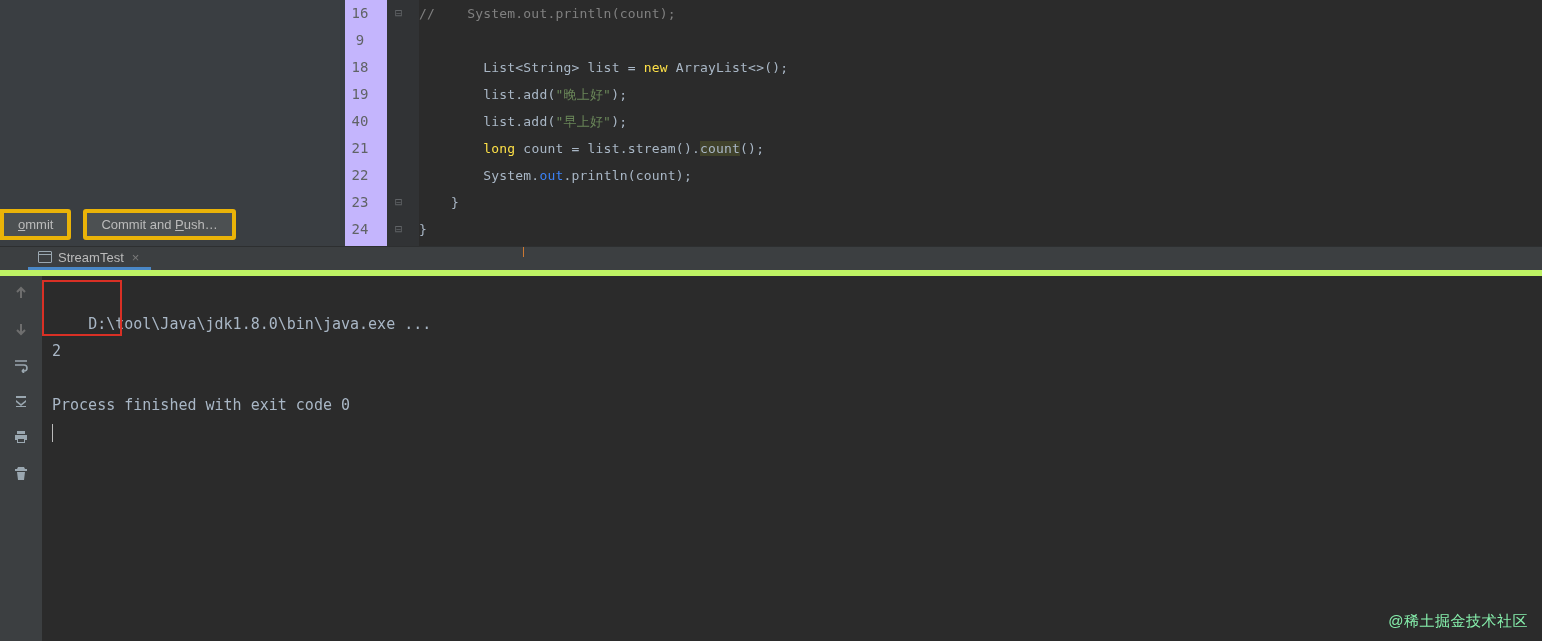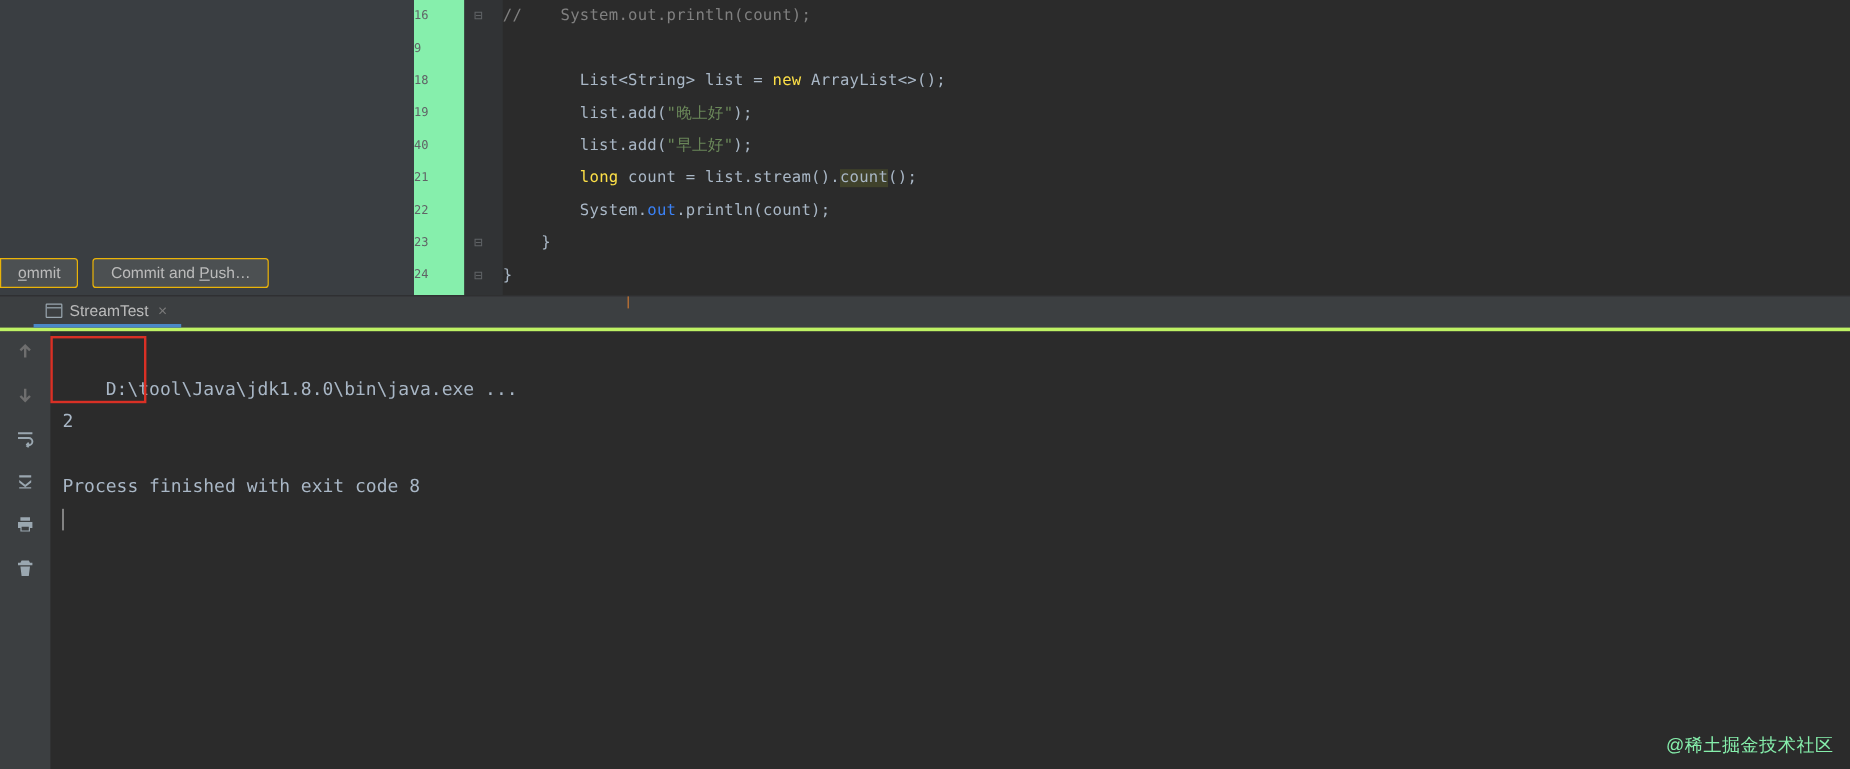--- a/index.html
+++ b/index.html
@@ -24,25 +24,25 @@
     background: #3a3e42;
     position: relative;
   }
   .editor-area {
     flex: 1;
     display: flex;
     background: #2b2b2b;
   }
   .line-numbers {
     width: 42px;
-    background: #86efac;
+    background: #c4b5fd;
     color: #606366;
-    text-align: left;
+    text-align: center;
     padding-top: 0;
-    font-size: 10px;
+    font-size: 14px;
     line-height: 27px;
     user-select: none;
   }
   .line-numbers div { padding-right: 12px; }
   .fold-col {
     width: 32px;
     background: #313335;
     color: #606366;
     font-size: 12px;
     line-height: 27px;
@@ -63,37 +63,37 @@
   
   .commit-bar {
     position: absolute;
     left: 0;
     bottom: 6px;
     display: flex;
     gap: 12px;
   }
   .btn {
     background: #4c5052;
-    border: 1px solid #eab308;
+    border: 4px solid #eab308;
     color: #bbbbbb;
     padding: 4px 14px;
     font-family: sans-serif;
     font-size: 13px;
     border-radius: 3px;
     cursor: pointer;
     white-space: nowrap;
   }
   .btn .mnemonic { text-decoration: underline; }
 
   
   .run-tabbar {
     height: 30px;
     background: #3c3f41;
     border-top: 1px solid #2d2f30;
-    border-bottom: 3px solid #bef264;
+    border-bottom: 6px solid #bef264;
     display: flex;
     align-items: center;
     padding-left: 28px;
     font-family: sans-serif;
     font-size: 13px;
     position: relative;
   }
   .run-tab {
     display: flex;
     align-items: center;
@@ -280,17 +280,17 @@
       <svg viewBox="0 0 16 16" fill="#9aa7b0">
           <path d="M5 2h6l1 2h2v2H2V4h2zM4 7h8l-1 8H5z"></path>
         </svg>
     </div>
   </div>
 
   <div class="console-out">
     <div class="red-box"></div><span>D:\tool\Java\jdk1.8.0\bin\java.exe ...</span>
 <span>2</span>
 <span></span>
-<span>Process finished with exit code 8</span>
+<span>Process finished with exit code 0</span>
 <span class="caret"></span></div>
 </div>
 
 <div class="watermark">@稀土掘金技术社区</div>
 
 </body></html>

